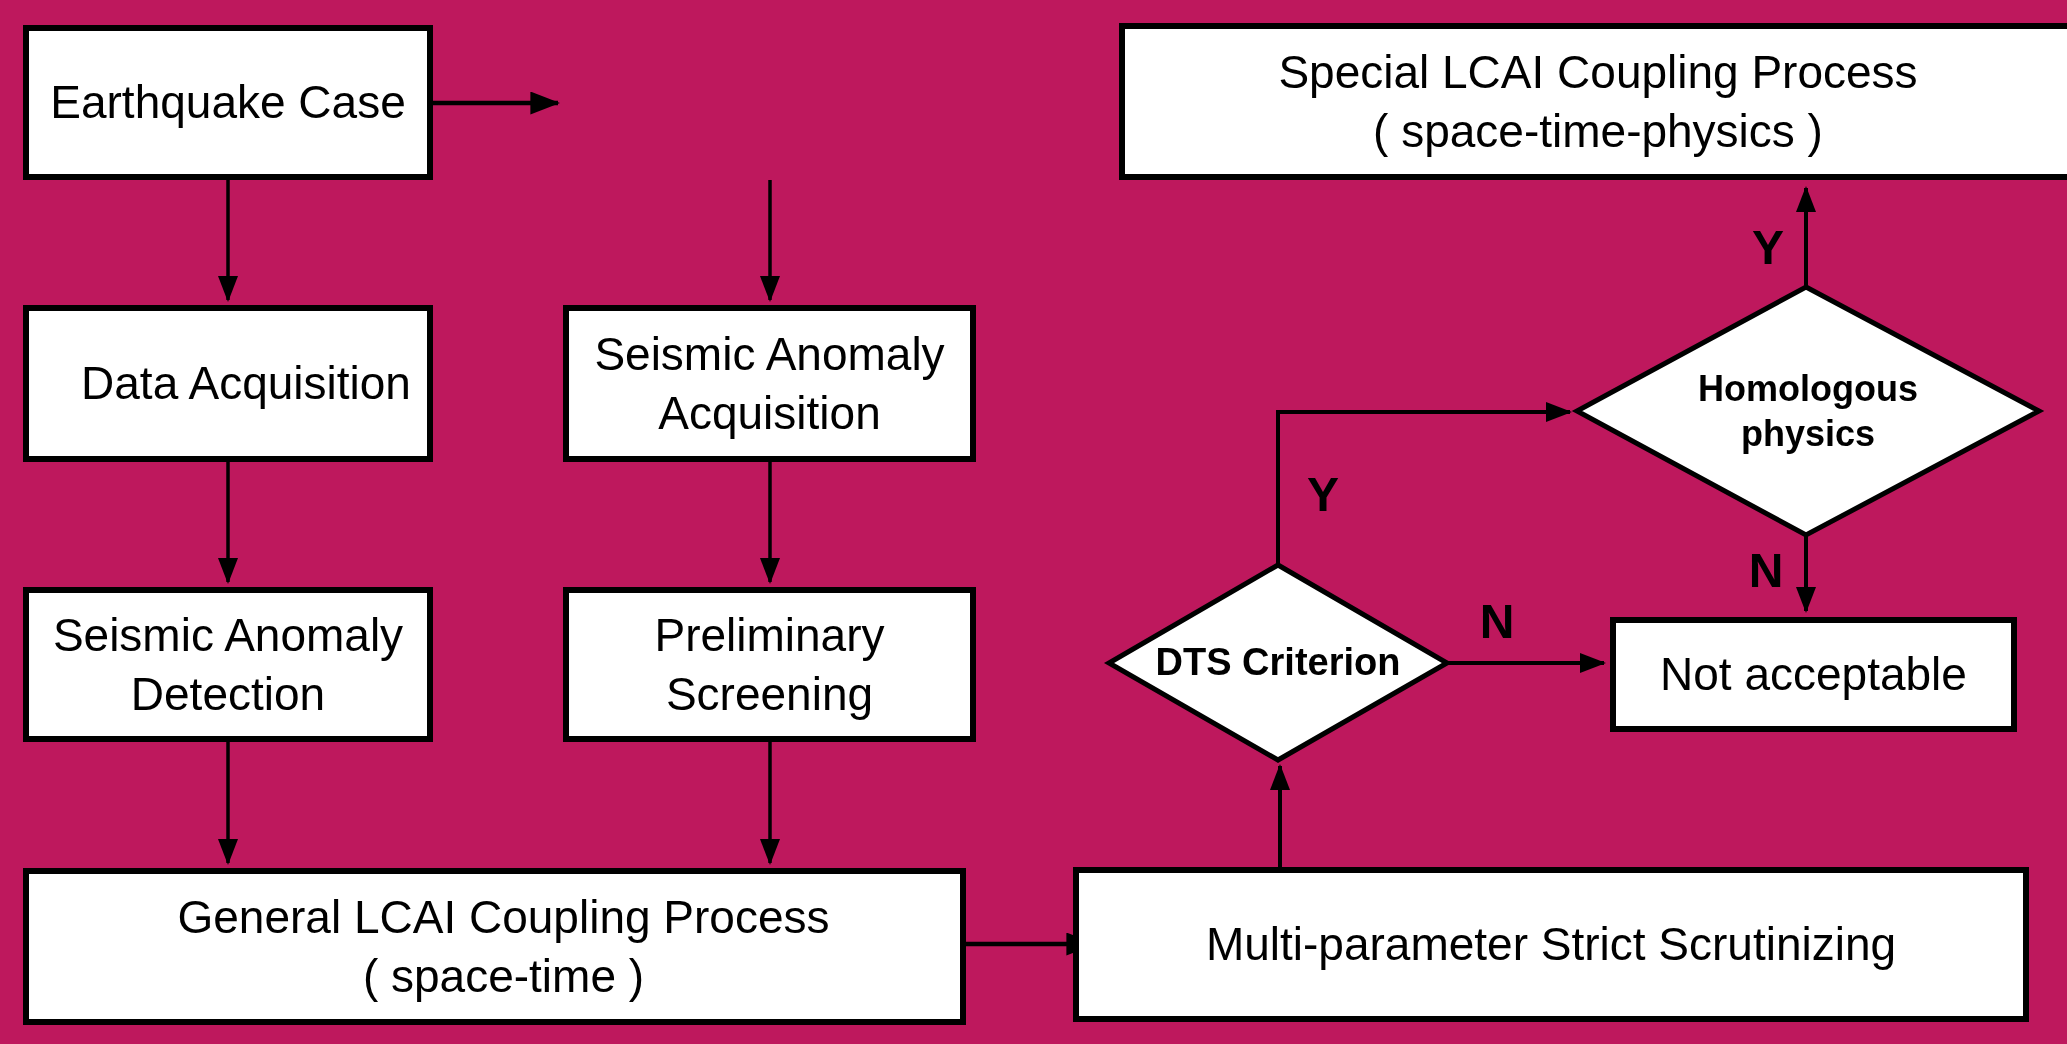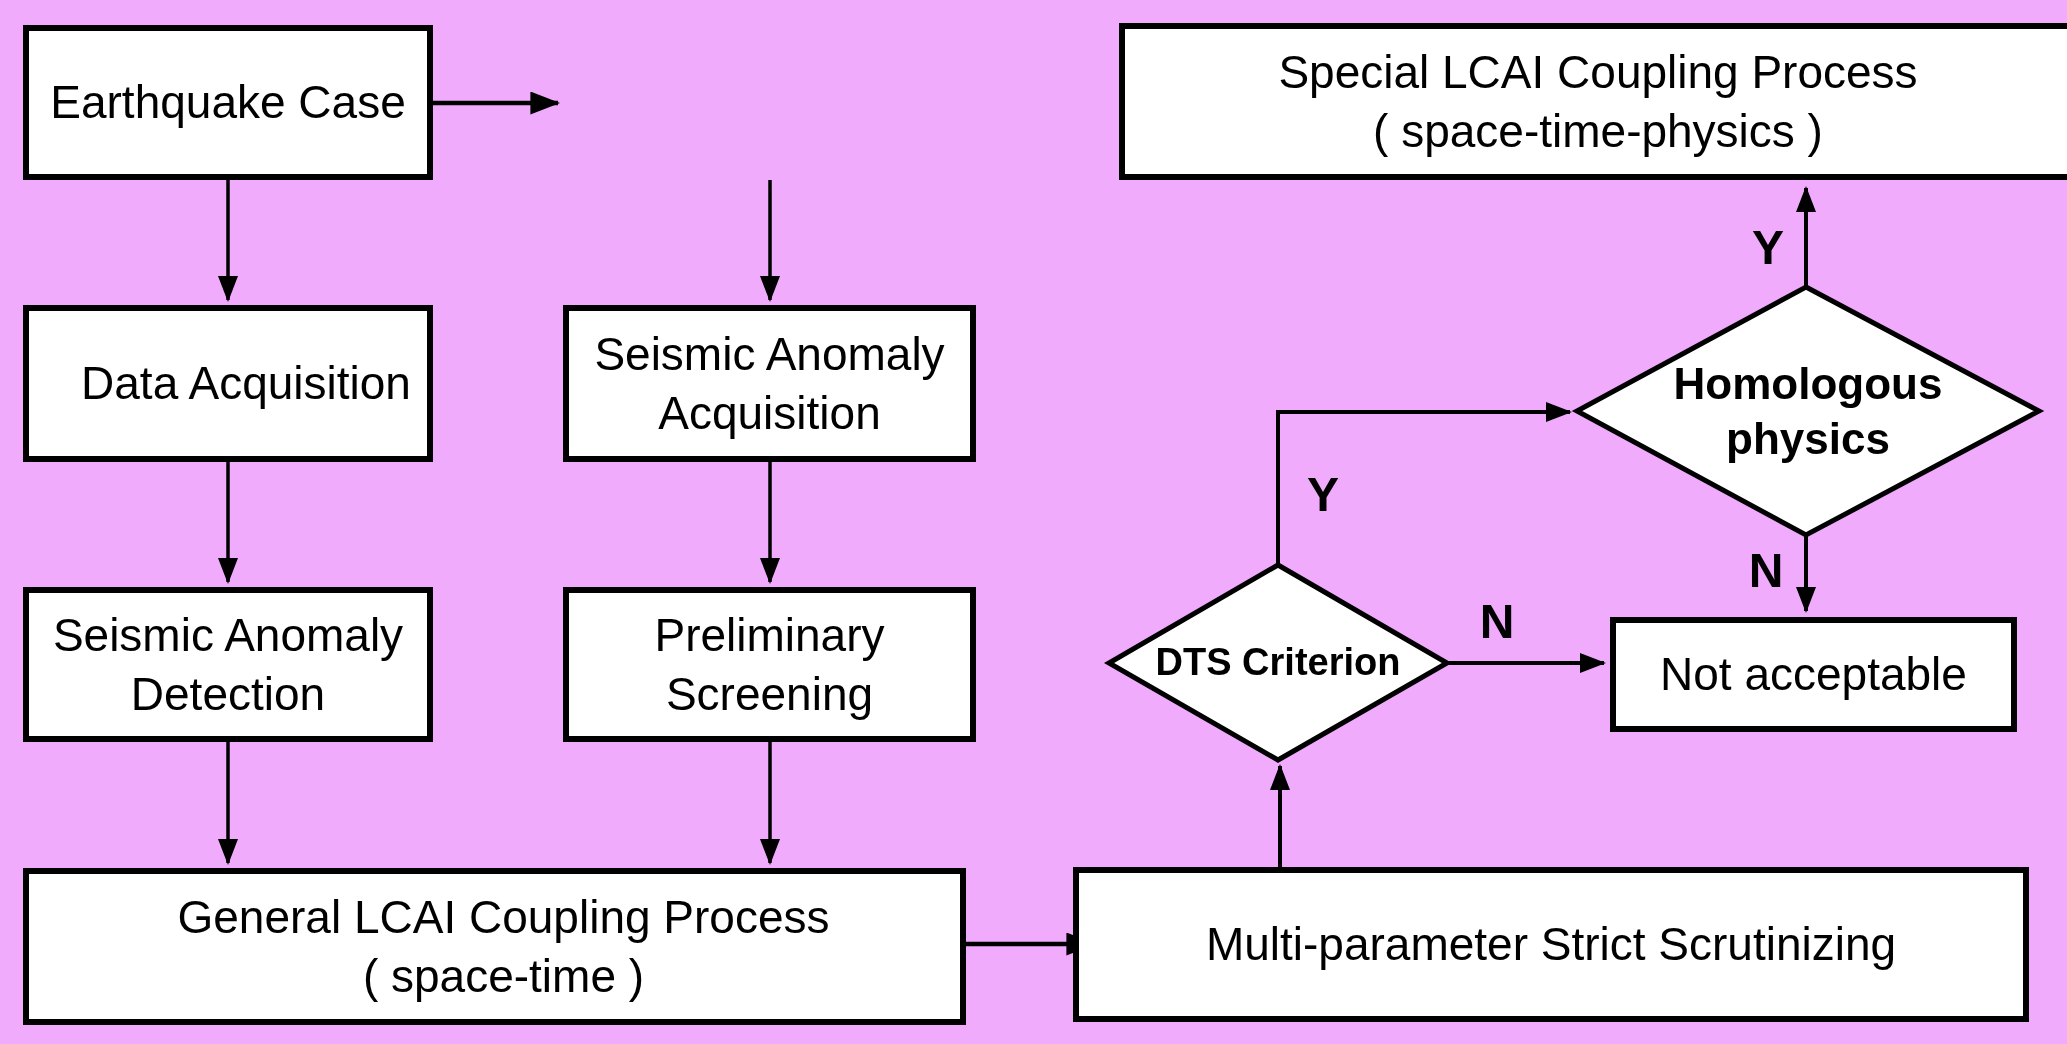--- a/index.html
+++ b/index.html
@@ -1,17 +1,17 @@
 <!DOCTYPE html>
 <html><head>
 <meta charset="utf-8">
 <style>
   html,body { margin:0; padding:0; background:#ffffff; }
   .canvas {
-    position:relative; width:2067px; height:1044px; background:#f0abfc;
+    position:relative; width:2067px; height:1044px; background:#be185d;
     font-family:"Liberation Sans", sans-serif; color:#000000; overflow:hidden;
   }
   svg.wires { position:absolute; left:0; top:0; width:2067px; height:1044px; }
   .node {
     position:absolute; box-sizing:border-box; background:#ffffff;
     border:6px solid #000000; display:flex; align-items:center; justify-content:center;
     text-align:center; white-space:pre-line; font-size:46px; line-height:1.28;
   }
   .diamond-label {
     position:absolute; display:flex; align-items:center; justify-content:center;
@@ -74,21 +74,21 @@
 
   <div class="node" style="left:1073px; top:867px; width:956px; height:155px;">Multi-parameter Strict Scrutinizing</div>
 
   <div class="node" style="left:1610px; top:617px; width:407px; height:115px;">Not acceptable</div>
 
   <div class="node" style="left:1099px; top:23px; width:958px; height:157px;margin-left:20px;">Special LCAI Coupling Process
 ( space-time-physics )</div>
 
   <div class="diamond-label" style="left:1109px; top:565px; width:338px; height:195px; font-size:38px;">DTS Criterion</div>
 
-  <div class="diamond-label" style="left:1577px; top:287px; width:462px; height:248px; font-size:44px;">Homologous
+  <div class="diamond-label" style="left:1577px; top:287px; width:462px; height:248px; font-size:36px;">Homologous
 physics</div>
 
   <div class="edge-label" style="left:1323px; top:495px;">Y</div>
   <div class="edge-label" style="left:1497px; top:622px;">N</div>
   <div class="edge-label" style="left:1768px; top:248px;">Y</div>
   <div class="edge-label" style="left:1766px; top:571px;">N</div>
 
 </div>
 
 </body></html>

